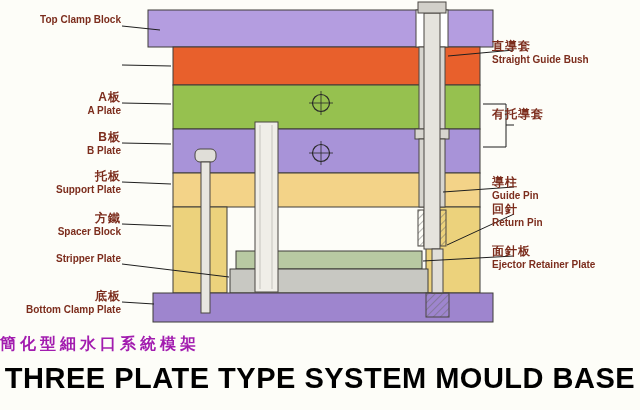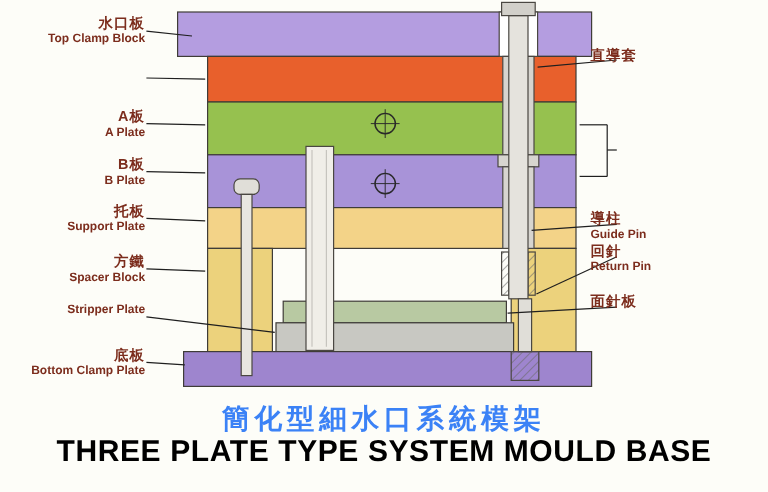--- a/index.html
+++ b/index.html
@@ -5,24 +5,24 @@
   * { margin:0; padding:0; box-sizing:border-box; }
   html,body { background:#ffffff; }
   body { font-family:"Liberation Sans", sans-serif; }
   .canvas { position:relative; width:640px; height:410px; background:#fdfdf8; overflow:hidden; }
   svg.diagram { position:absolute; left:0; top:0; }
   .lbl { position:absolute; line-height:13px; color:#7c2d1d; font-weight:bold; }
   .lbl .zh { font-size:12px; letter-spacing:1px; }
   .lbl .en { font-size:10px; letter-spacing:0; }
   .lbl.left  { left:2px; width:119px; text-align:right; }
   .lbl.right { left:492px; width:122px; text-align:left; white-space:nowrap; }
-  .title-zh { position:absolute; top:334px; left:0; width:100%; text-align:center;
-              font-size:23px; font-weight:bold; color:#3b82f6; letter-spacing:4px; }
+  .title-zh { position:absolute; top:334px; left:0; width:100%; text-align:left;
+              font-size:16px; font-weight:bold; color:#a21caf; letter-spacing:4px; }
   .title-en { position:absolute; top:362px; left:0; width:100%; text-align:center;
-              font-size:25px; font-weight:bold; color:#000; letter-spacing:0.5px; }
+              font-size:29px; font-weight:bold; color:#000; letter-spacing:0.5px; }
 </style>
 </head>
 <body>
 
 <div class="canvas">
 
   <svg class="diagram" width="640" height="410" viewBox="0 0 640 410">
     <defs>
       <pattern id="hatch" width="5" height="5" patternUnits="userSpaceOnUse" patternTransform="rotate(45)">
         <line x1="0" y1="0" x2="0" y2="5" stroke="#6b6b6b" stroke-width="1"></line>
@@ -92,21 +92,20 @@
       <line x1="447" y1="245" x2="514" y2="214"></line>
       <line x1="423" y1="261" x2="514" y2="256"></line>
       <line x1="483" y1="104" x2="506" y2="104"></line>
       <line x1="483" y1="147" x2="506" y2="147"></line>
       <line x1="506" y1="104" x2="506" y2="147"></line>
       <line x1="506" y1="125" x2="514" y2="125"></line>
     </g>
   </svg>
 
   <div class="lbl left" style="top:13px">
-    <div class="zh">水口板</div>
     <div class="en">Top Clamp Block</div>
   </div>
   <div class="lbl left" style="top:91px">
     <div class="zh">A板</div>
     <div class="en">A Plate</div>
   </div>
   <div class="lbl left" style="top:131px">
     <div class="zh">B板</div>
     <div class="en">B Plate</div>
   </div>
@@ -121,31 +120,34 @@
   <div class="lbl left" style="top:252px">
     <div class="en">Stripper Plate</div>
   </div>
   <div class="lbl left" style="top:290px">
     <div class="zh">底板</div>
     <div class="en">Bottom Clamp Plate</div>
   </div>
 
   <div class="lbl right" style="top:40px">
     <div class="zh">直導套</div>
+    <div class="en">Straight Guide Bush</div>
   </div>
   <div class="lbl right" style="top:108px">
+    <div class="zh">有托導套</div>
   </div>
   <div class="lbl right" style="top:203px">
     <div class="zh">回針</div>
     <div class="en">Return Pin</div>
   </div>
   <div class="lbl right" style="top:176px">
     <div class="zh">導柱</div>
     <div class="en">Guide Pin</div>
   </div>
   <div class="lbl right" style="top:245px">
     <div class="zh">面針板</div>
+    <div class="en">Ejector Retainer Plate</div>
   </div>
 
   <div class="title-zh">簡化型細水口系統模架</div>
   <div class="title-en">THREE PLATE TYPE SYSTEM MOULD BASE</div>
 
 </div>
 
 </body></html>

